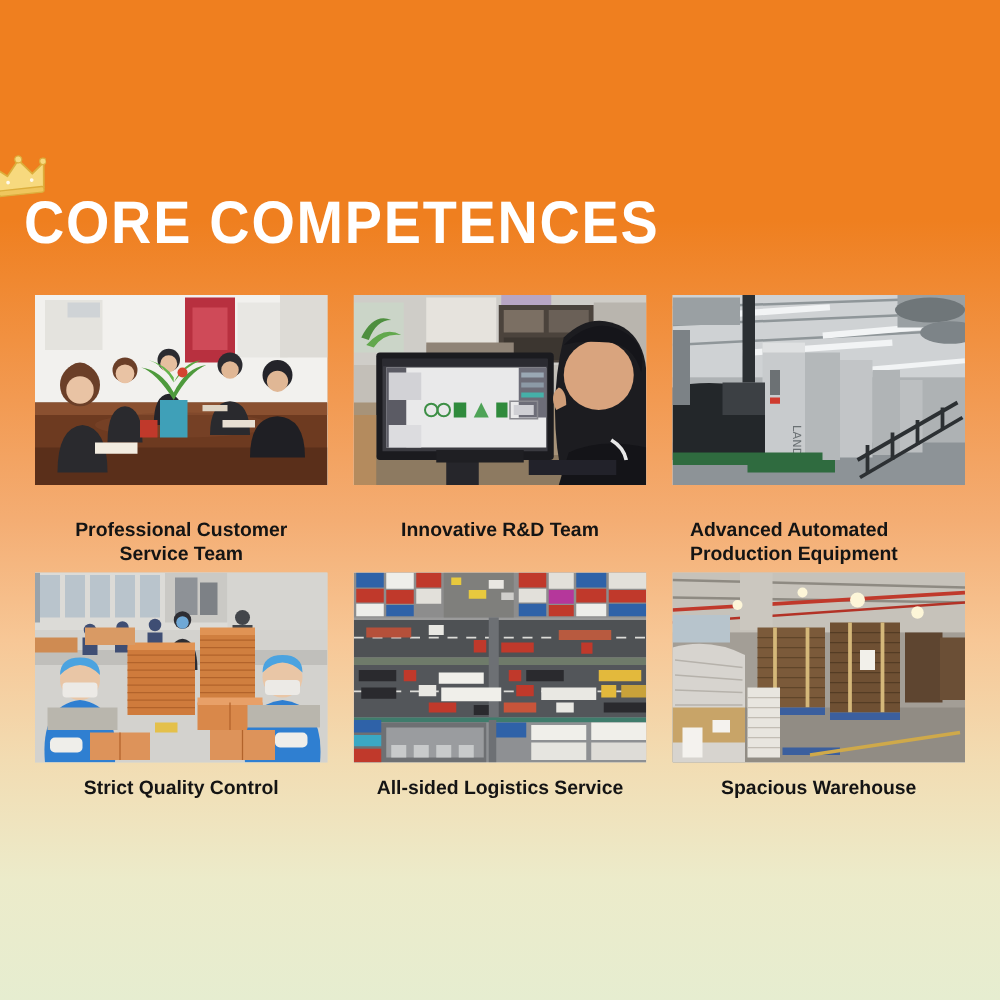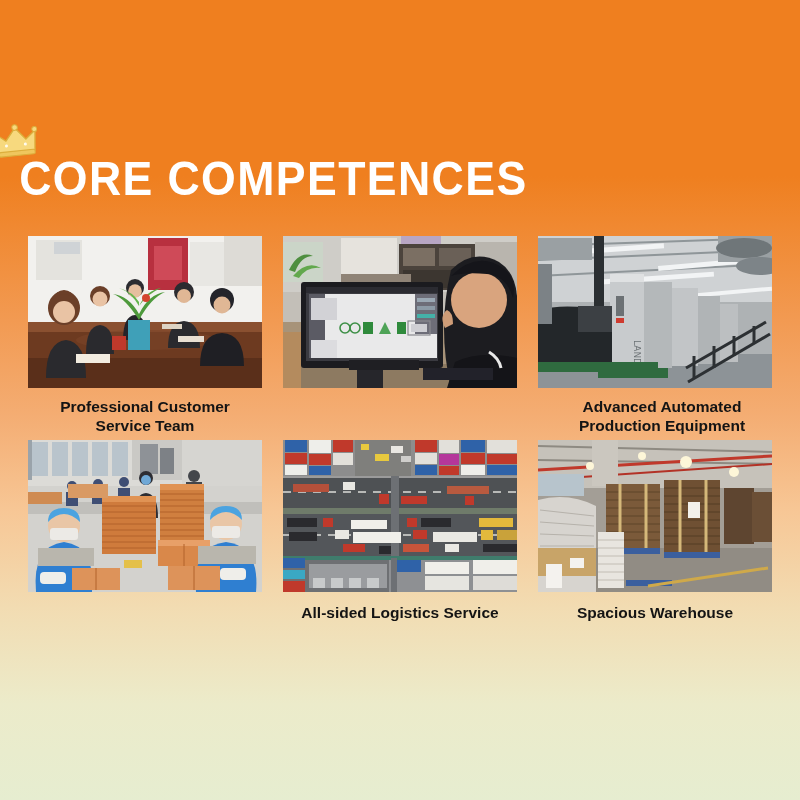--- a/index.html
+++ b/index.html
@@ -89,30 +89,30 @@
     width: 234px;
     height: 152px;
     overflow: hidden;
     background: #cfcfcf;
     border: 0;
   }
   .photo > svg { display: block; width: 234px; height: 152px; }
 
   .caption {
     margin: 0;
-    padding-top: 9px;
+    padding-top: 27px;
     font-family: "Liberation Sans", sans-serif;
     font-size: 15.5px;
     line-height: 19px;
     font-weight: bold;
     color: #141414;
     text-align: center;
     white-space: pre-line;
   }
-  .caption-left { text-align: center; padding-left: 14px; }
+  .caption-left { text-align: left; padding-left: 14px; }
   .row2 .caption { padding-top: 11px; }
 </style>
 </head>
 <body>
 
 <div id="page">
 
   <div class="title-block">
     <div class="title-inner">
       <span class="crown-icon">
@@ -238,20 +238,21 @@
             <circle cx="196" cy="64" r="28" fill="#d9a47e"></circle>
             <path d="M168 40 q26-26 52-8 q14 10 10 30 q-6-22-26-24 q-24-2-36 2z" fill="#15151a"></path>
             <path d="M162 92 q-6-12 2-18 q6 2 6 14z" fill="#cf9d78"></path>
             <path d="M172 126 q26-12 62-4 l0 30 l-70 0z" fill="#141418"></path>
             <path d="M206 116 q10 6 12 16" stroke="#e8e8e8" stroke-width="3" fill="none"></path>
           </g>
           <rect x="140" y="132" width="70" height="12" fill="#22222a"></rect>
           <rect x="0" y="96" width="18" height="56" fill="#b48b5e"></rect>
         </svg>
       </div>
+      <p class="caption">Innovative R&amp;D Team</p>
     </div>
 
     <div class="card">
       <div class="photo">
         <svg viewBox="0 0 234 152" xmlns="http://www.w3.org/2000/svg" preserveAspectRatio="none">
           <rect width="234" height="152" fill="#b9bcbe"></rect>
           <rect x="0" y="0" width="234" height="66" fill="#cfd2d4"></rect>
           <g stroke="#8f9699" stroke-width="2" fill="none">
             <path d="M0 10 L234 2"></path>
               <path d="M0 24 L234 14"></path>
@@ -396,20 +397,21 @@
           </g>
           <g>
             <rect x="44" y="128" width="48" height="22" fill="#dd935a"></rect>
             <path d="M68 128 L68 150" stroke="#b2632b" stroke-width="1"></path>
             <rect x="140" y="126" width="52" height="24" fill="#dd935a"></rect>
             <path d="M166 126 L166 150" stroke="#b2632b" stroke-width="1"></path>
           </g>
           <rect x="96" y="120" width="18" height="8" fill="#e4c04a"></rect>
         </svg>
       </div>
+      <p class="caption">Strict Quality Control</p>
     </div>
 
     <div class="card card-row2 row2">
       <div class="photo">
         <svg viewBox="0 0 234 152" xmlns="http://www.w3.org/2000/svg" preserveAspectRatio="none">
           <rect width="234" height="152" fill="#9b9b9b"></rect>
 
           <rect x="0" y="0" width="234" height="36" fill="#8d8d8d"></rect>
           <g>
             <rect x="2" y="0" width="22" height="12" fill="#2f62a8"></rect>

